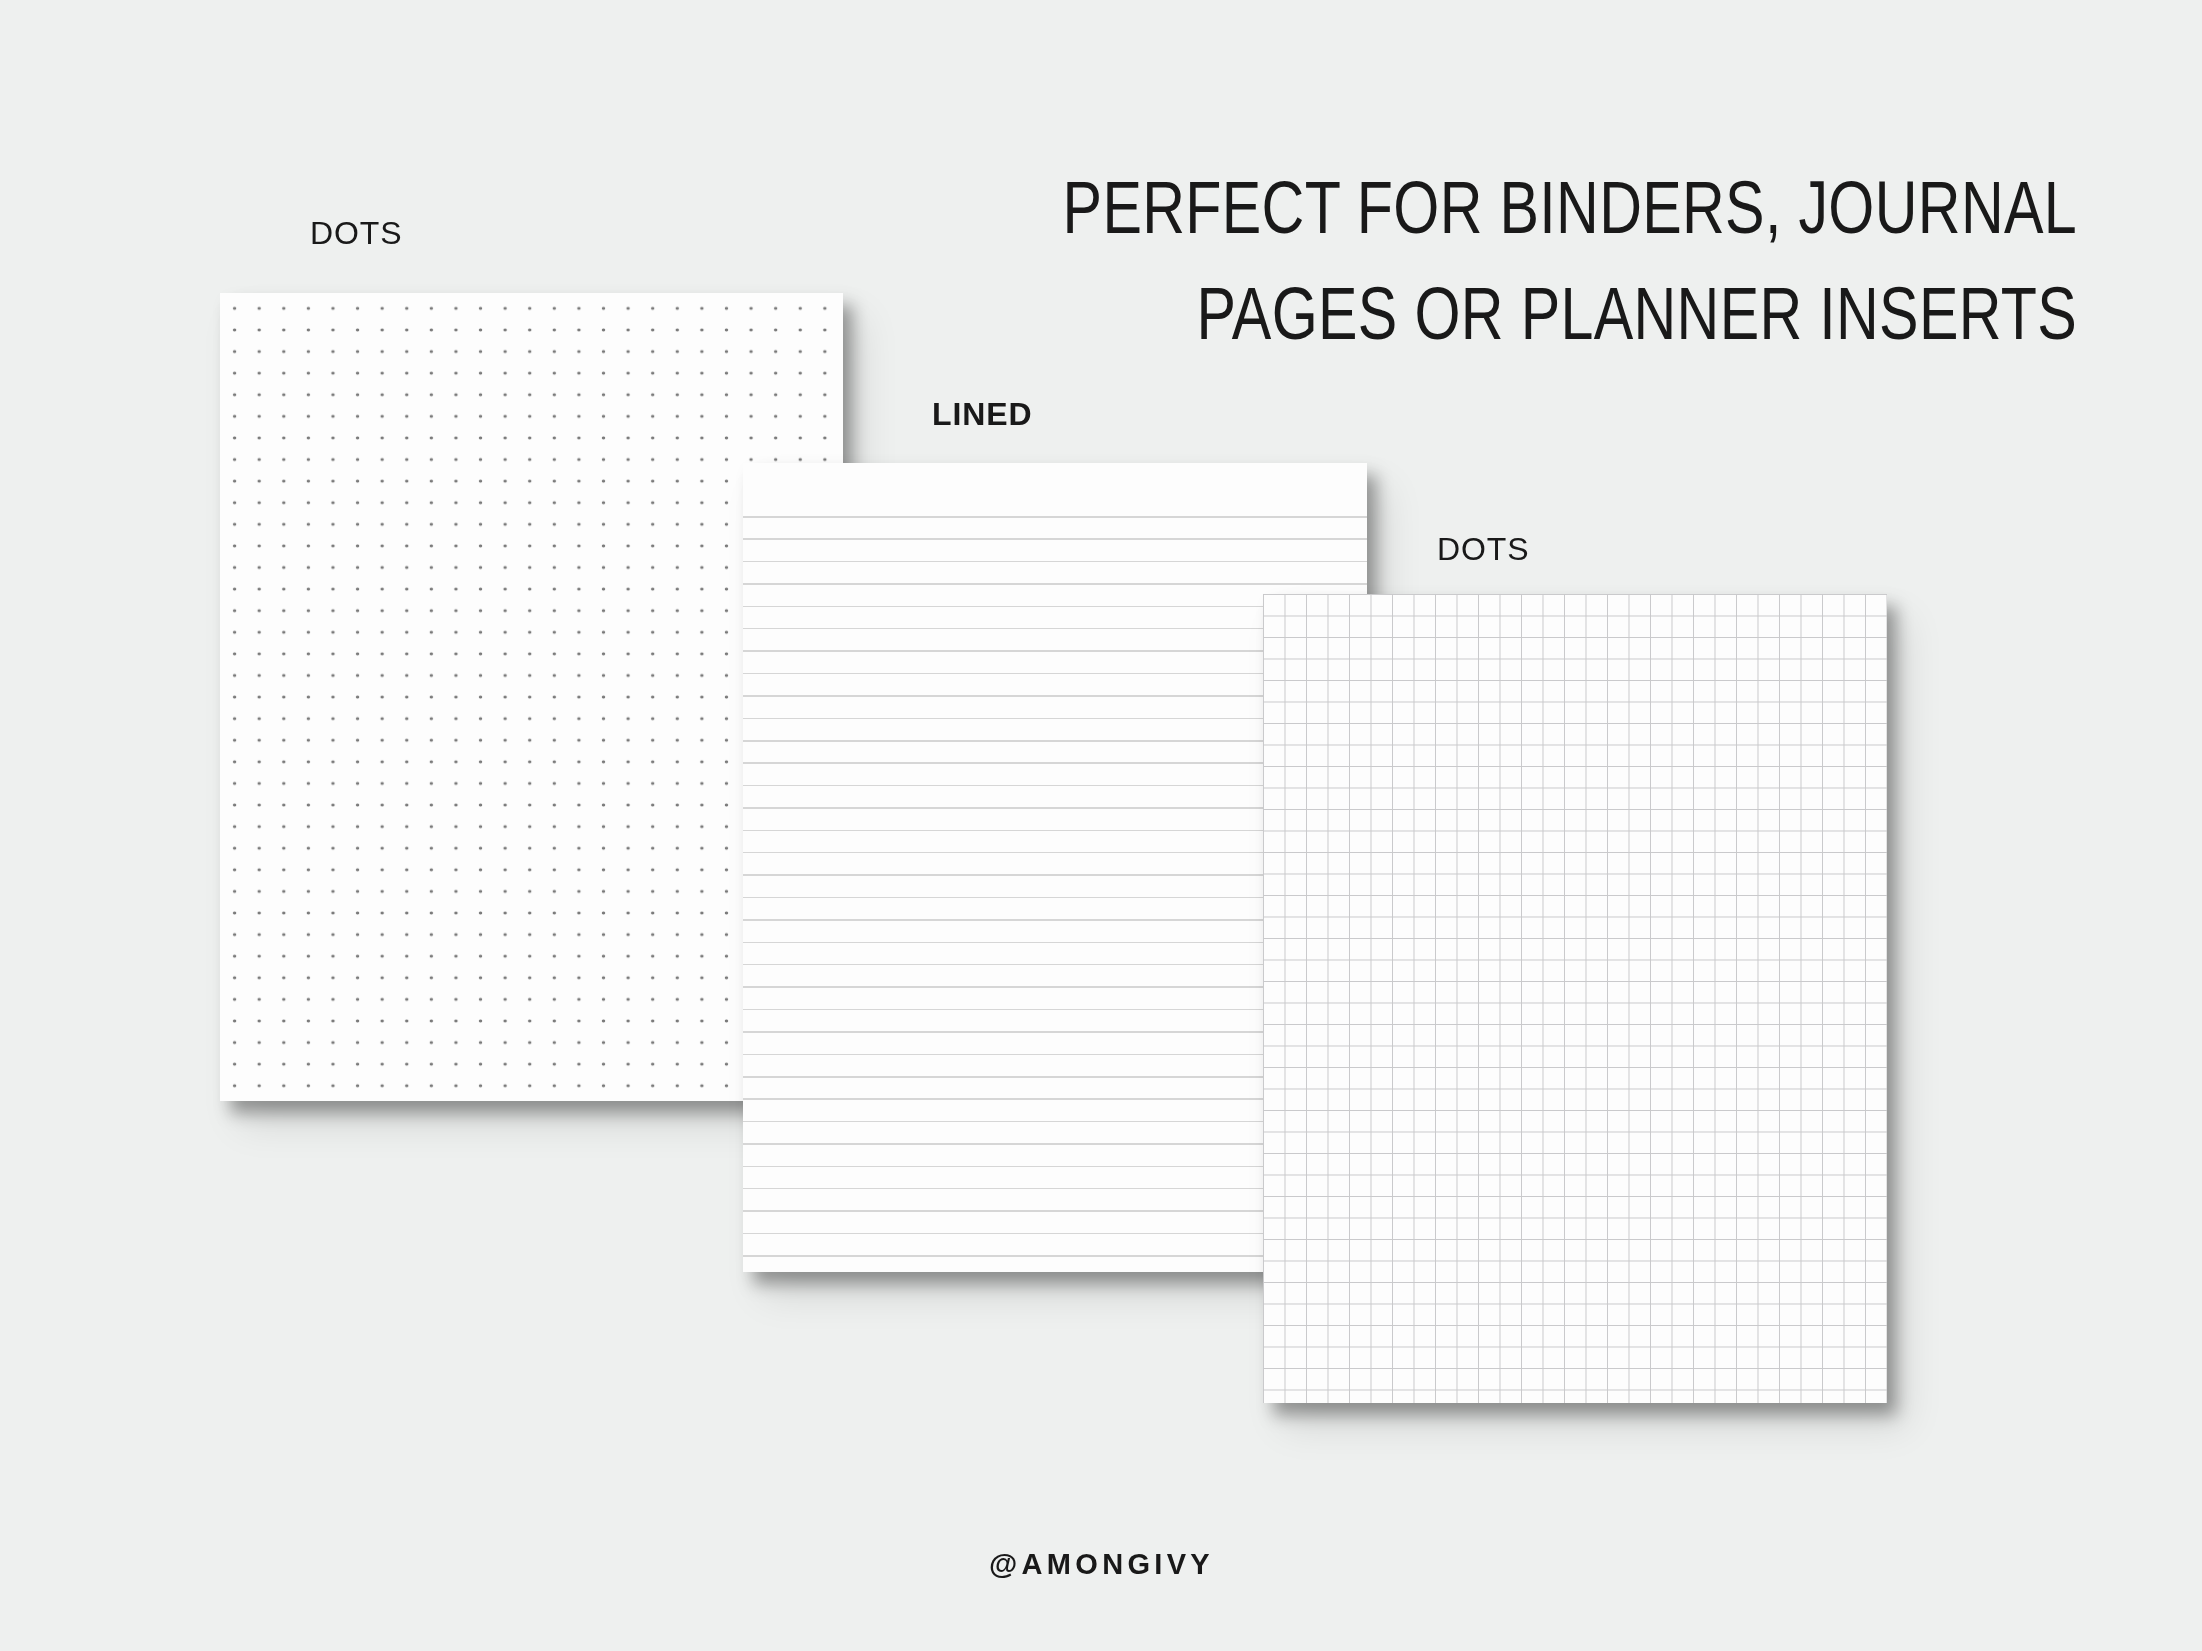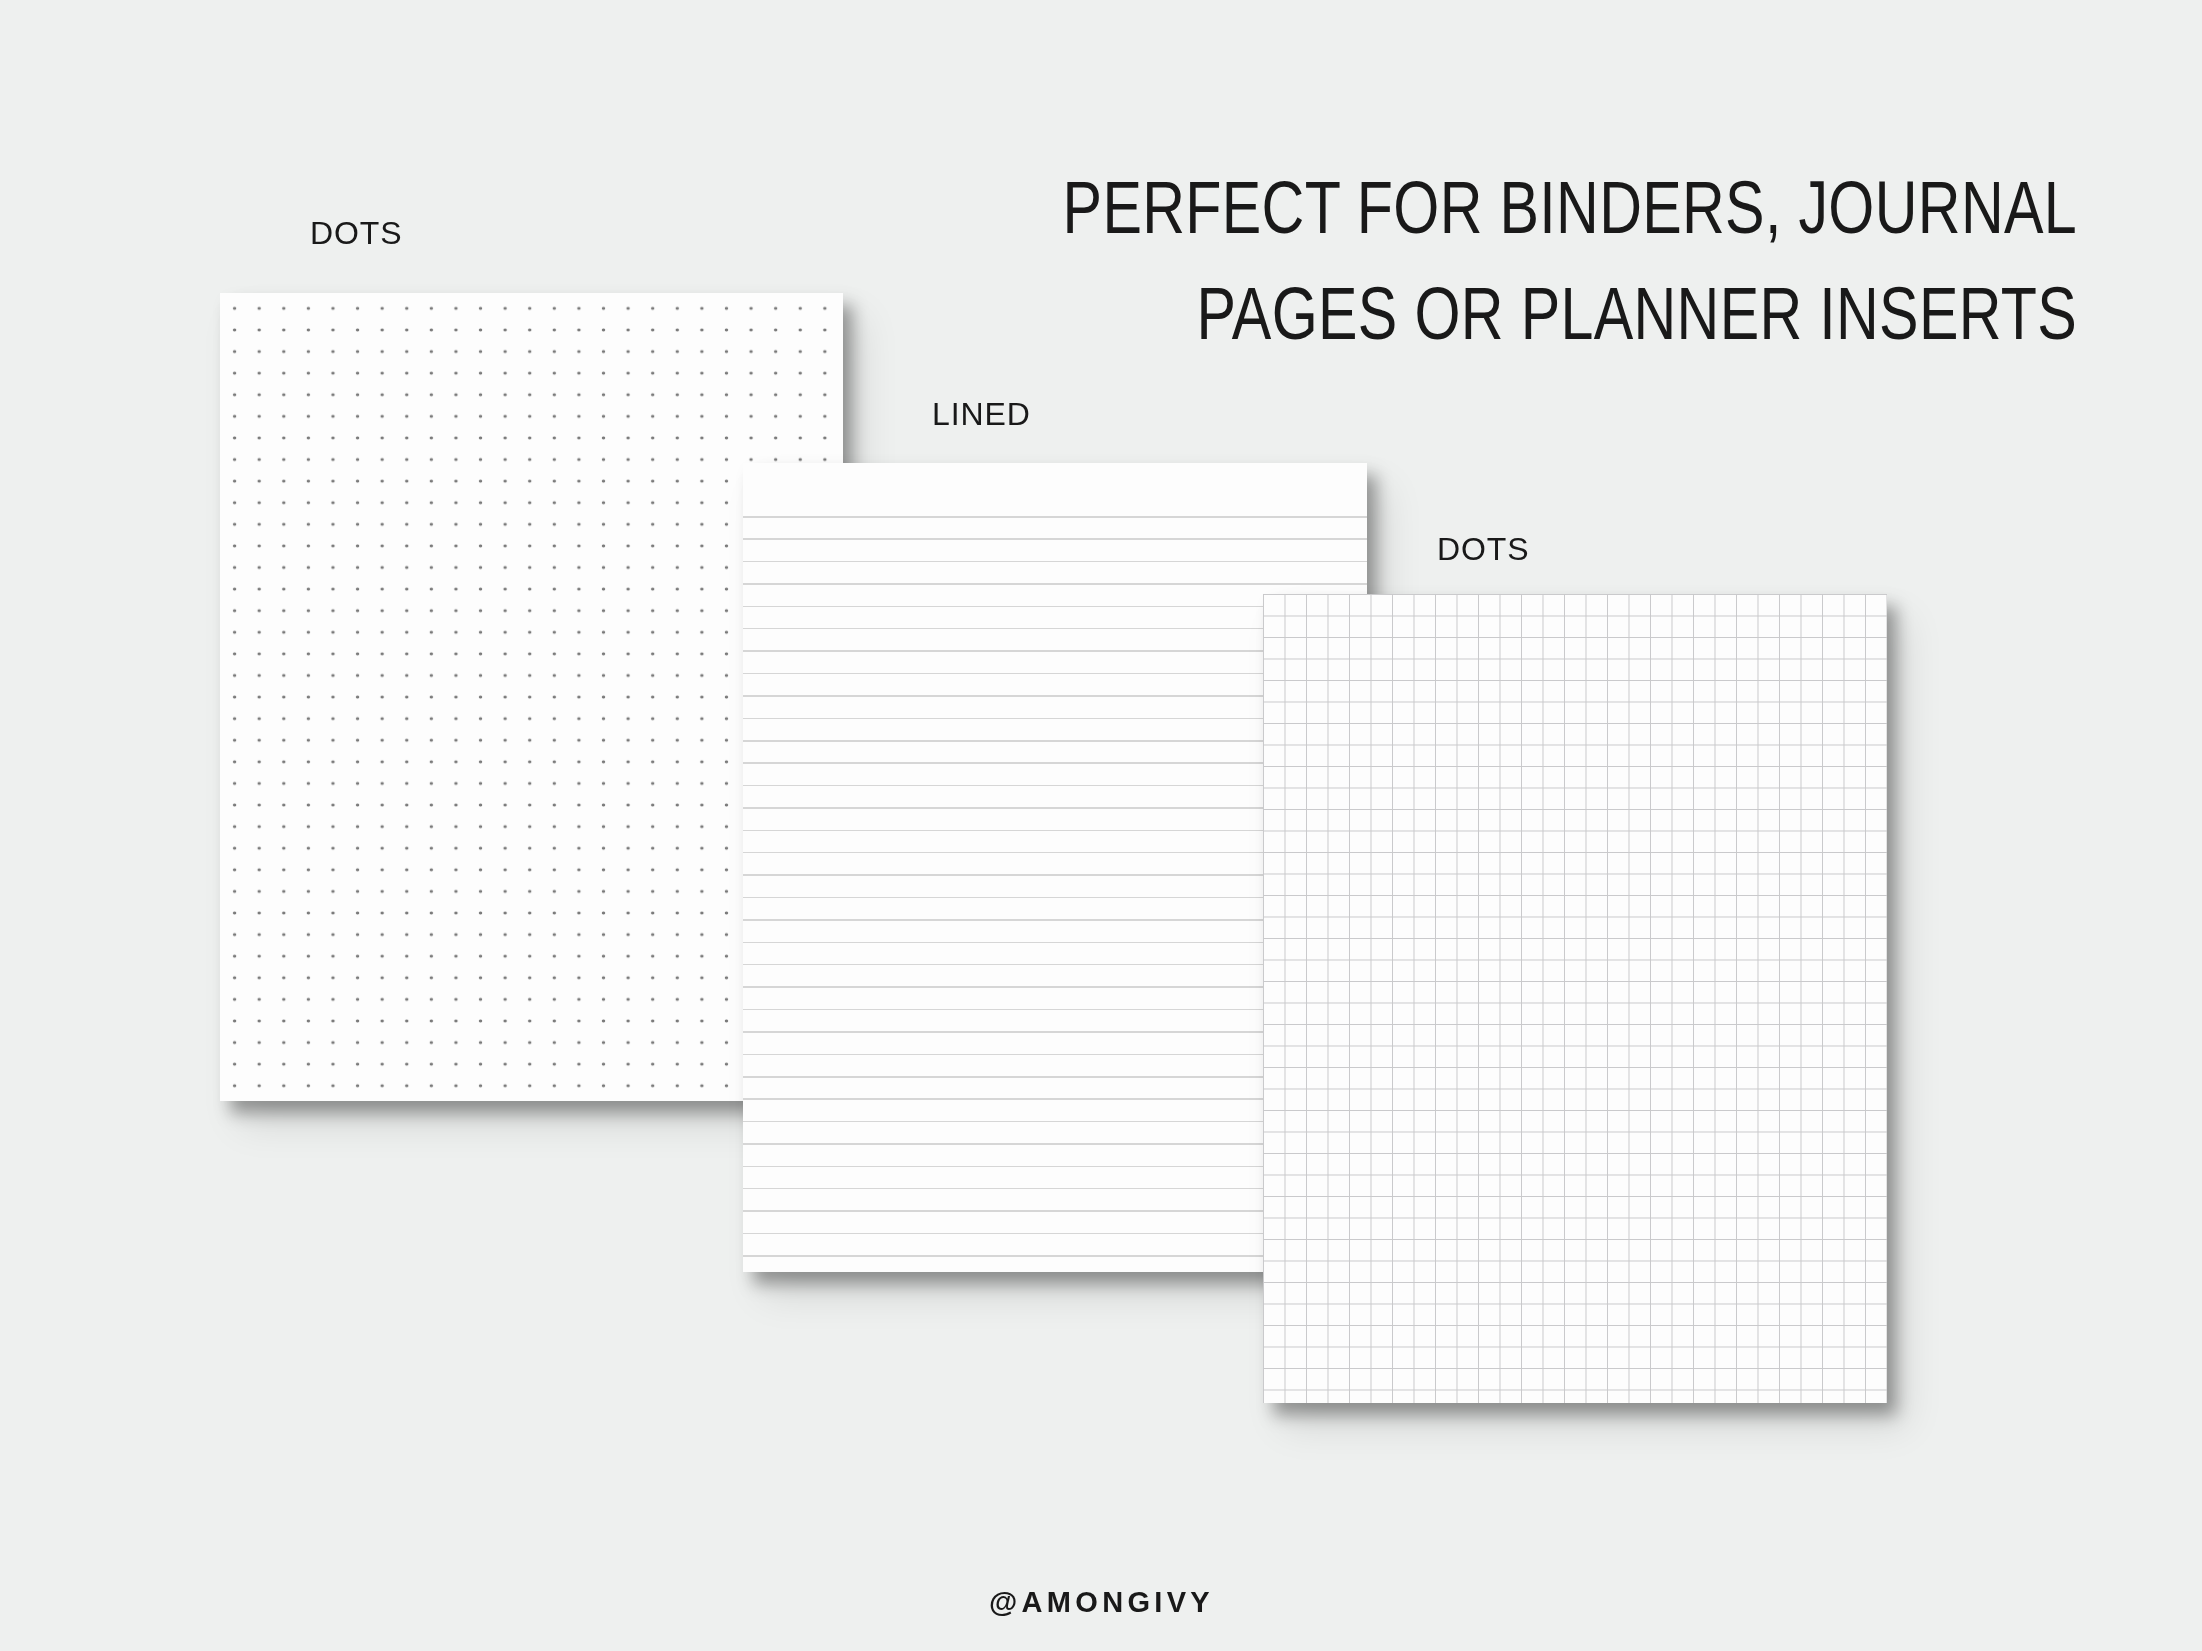--- a/index.html
+++ b/index.html
@@ -78,35 +78,34 @@
   .label {
     position: absolute;
     font-size: 32px;
     line-height: 43px;
     font-weight: 400;
     letter-spacing: 0.9px;
     color: var(--ink-color, #191919);
     white-space: nowrap;
   }
   .label-dots  { left: 310px;  top: 212px; }
-  .label-lined { left: 932px; top: 393px; }
+  .label-lined { left: 932px; top: 393px; font-weight: bold; }
   .label-graph { left: 1437px; top: 528px; }
 
   
   .watermark {
     position: absolute;
     left: 0; right: 0;
     top: 1545px;
     text-align: center;
     font-size: 29px;
     line-height: 38px;
     font-weight: 700;
     letter-spacing: 4.3px;
     color: var(--ink-color, #191919);
-    margin-top: 38px;
   }
 </style>
 </head>
 <body>
 
 <div class="canvas">
 
   <div class="headline">
     <div>PERFECT FOR BINDERS, JOURNAL</div>
     <div>PAGES OR PLANNER INSERTS</div>

